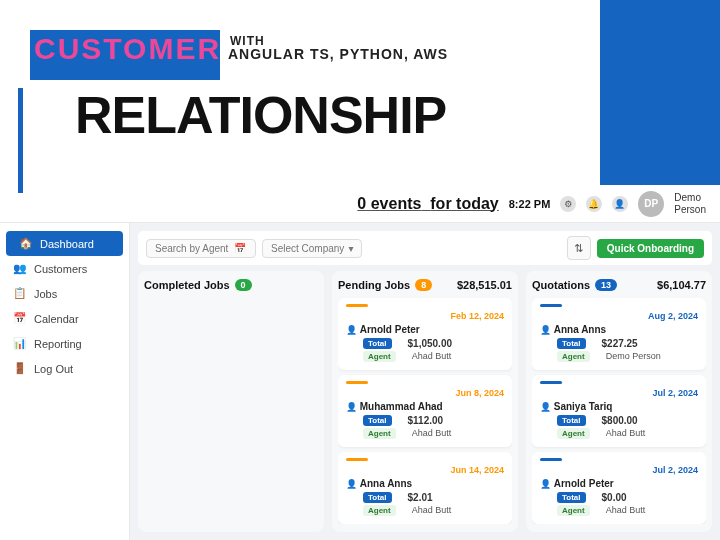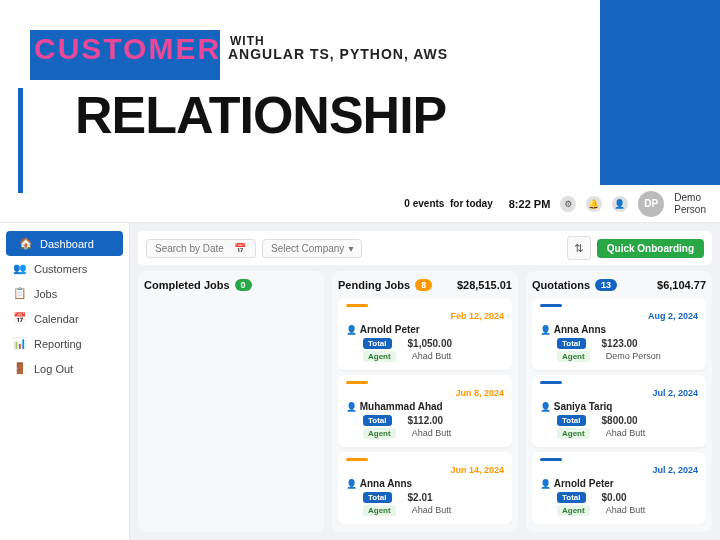--- a/index.html
+++ b/index.html
@@ -105,23 +105,24 @@
       background: #fff;
       display: flex;
       align-items: center;
       justify-content: flex-end;
       padding: 0 14px;
       border-bottom: 1px solid #e8e8e8;
       gap: 10px;
       flex-shrink: 0;
     }
     .topbar-events {
-      font-size: 10px;
+      font-size: 16px;
       color: #555;
-      margin-right: 6px;
+      margin-right: 0;
+      text-decoration: underline;
     }
     .topbar-events span {
       font-weight: 700;
       color: #111;
     }
     .topbar-time {
       font-size: 11px;
       font-weight: 700;
       color: #111;
     }
@@ -433,21 +434,21 @@
       <div class="sidebar-item">
         <span class="s-icon">🚪</span>
         <span>Log Out</span>
       </div>
     </div>
 
     <div class="content">
 
       <div class="filter-bar">
         <div class="filter-input">
-          <span>Search by Date</span>
+          <span>Search by Agent</span>
           <span style="margin-left:auto">📅</span>
         </div>
         <div class="filter-select">
           <span>Select Company</span>
           <span style="margin-left:auto">▾</span>
         </div>
         <div class="filter-icon-btn">⇅</div>
         <button class="quick-btn">Quick Onboarding</button>
       </div>
 
@@ -523,21 +524,21 @@
             <span class="col-amount">$6,104.77</span>
           </div>
           <div class="col-scroll">
 
             <div class="job-card">
               <div class="card-bar blue"></div>
               <div class="card-date blue">Aug 2, 2024</div>
               <div class="card-name">Anna Anns</div>
               <div class="card-row">
                 <span class="tag-total">Total</span>
-                <span class="card-amount">$123.00</span>
+                <span class="card-amount">$227.25</span>
               </div>
               <div class="card-row">
                 <span class="tag-agent">Agent</span>
                 <span class="card-agent">Demo Person</span>
               </div>
             </div>
 
             <div class="job-card">
               <div class="card-bar blue"></div>
               <div class="card-date blue">Jul 2, 2024</div>

